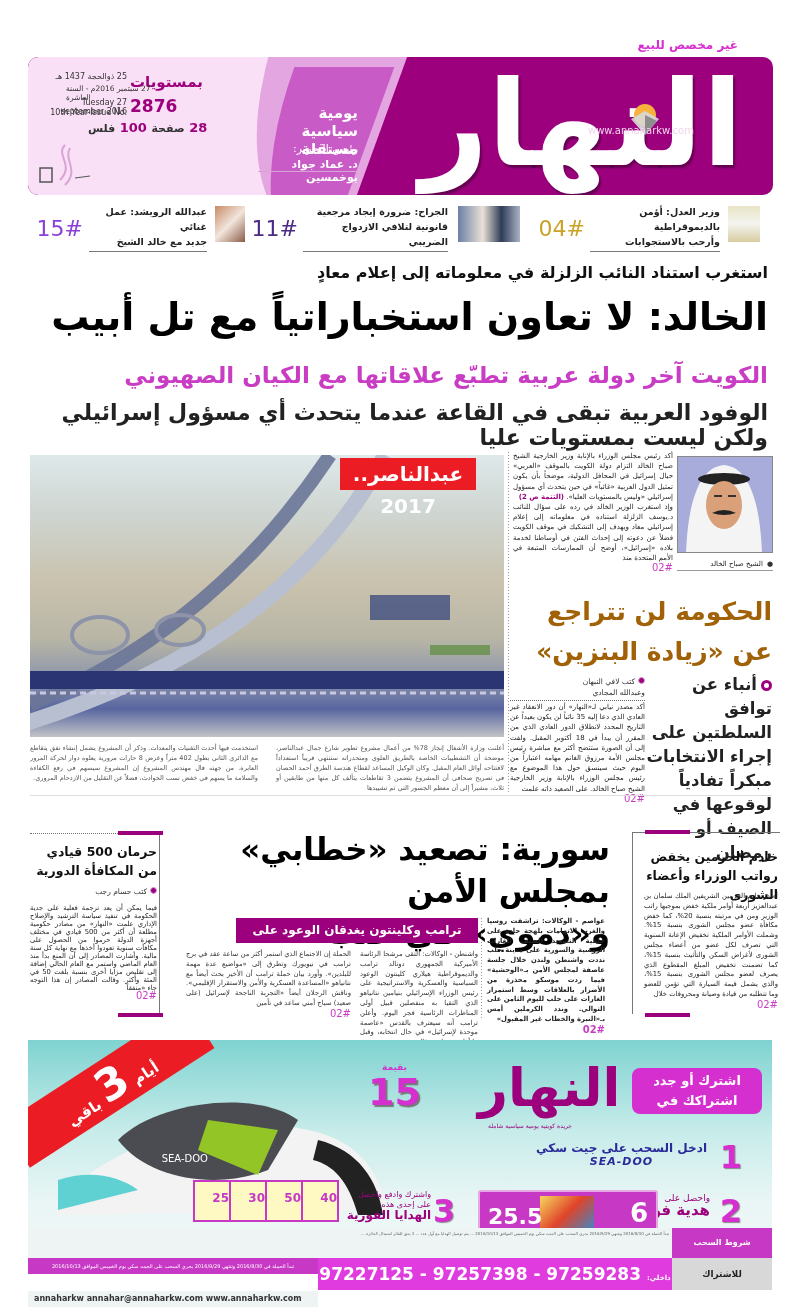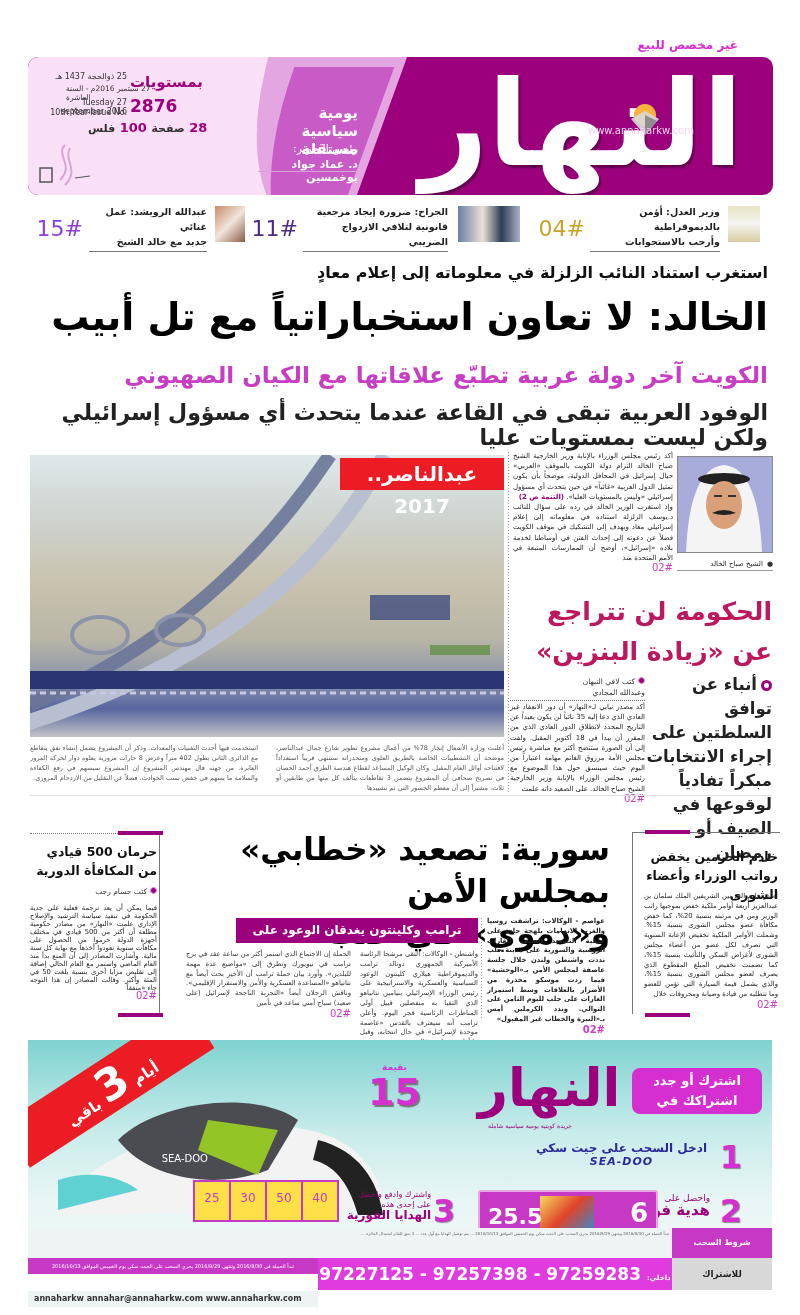--- a/index.html
+++ b/index.html
@@ -33,33 +33,33 @@
   .teaser .text { position: absolute; top: 0; font-size: 9.5px; font-weight: bold; color: #222; text-align: right; line-height: 15px; border-bottom: 1px solid #777; padding-bottom: 2px; }
   .teaser .num { position: absolute; top: 12px; font-size: 22px; direction: ltr; font-family: "DejaVu Sans", sans-serif; }
   
   .kicker { top: 263px; right: 32px; font-size: 16px; font-weight: bold; color: #111; }
   .main-head { top: 295px; right: 32px; font-size: 38px; font-weight: bold; color: #000; letter-spacing: -1px; }
   .sub-head-pink { top: 362px; right: 32px; font-size: 23px; font-weight: bold; color: #c93cc4; }
   .sub-head-dark { top: 400px; right: 32px; font-size: 22px; font-weight: bold; color: #222; }
   
   .photo { top: 455px; left: 30px; width: 474px; height: 282px; background: linear-gradient(180deg, #dfe8ea 0%, #cfd6d2 20%, #c9c2ae 45%, #b9b6a6 65%, #8a94ab 80%, #5865a0 90%, #c2c4c6 100%); overflow: hidden; }
   .photo svg { position: absolute; left: 0; top: 0; }
-  .photo-label { top: 458px; left: 340px; width: 164px; height: 32px; background: #ec1c24; color: #fff; font-size: 20px; font-weight: bold; text-align: center; line-height: 32px; }
+  .photo-label { top: 458px; left: 340px; width: 136px; height: 32px; background: #ec1c24; color: #fff; font-size: 20px; font-weight: bold; text-align: center; line-height: 32px; }
   .photo-caption-cols { top: 743px; left: 30px; width: 474px; height: 45px; }
   .caption-col { position: absolute; top: 0; font-size: 6.5px; line-height: 10px; color: #555; text-align: justify; }
   .vline { background-image: linear-gradient(#999 50%, transparent 50%); background-size: 1px 3px; width: 1px; }
   
   .lead-text { top: 451px; left: 513px; width: 160px; font-size: 7px; line-height: 10.2px; color: #222; text-align: justify; }
   .lead-text .ref { color: #9c007d; font-weight: bold; }
   .hashref { font-size: 10px; color: #c93cc4; direction: ltr; font-family: "DejaVu Sans", sans-serif; }
   .portrait { top: 456px; left: 677px; width: 96px; height: 97px; background: #a8acda; border: 1px solid #888; overflow: hidden; }
   .portrait-caption { top: 560px; left: 677px; width: 96px; font-size: 7px; color: #222; border-bottom: 1px solid #999; padding-bottom: 2px; text-align: right; }
   .portrait-caption::before { content: "●"; color: #333; margin-left: 4px; font-size: 7px; }
   
-  .petrol-head { top: 592px; right: 28px; width: 250px; text-align: right; font-size: 25px; font-weight: bold; color: #be185d; line-height: 40px; }
+  .petrol-head { top: 592px; right: 28px; width: 250px; text-align: right; font-size: 25px; font-weight: bold; color: #a16207; line-height: 40px; }
   .petrol-sub { top: 673px; right: 28px; width: 130px; text-align: right; font-size: 16.5px; font-weight: bold; color: #222; line-height: 24px; }
   .bullet-dot { display: inline-block; width: 11px; height: 11px; border-radius: 50%; border: 3px solid #9c007d; background: #fff; margin-left: 4px; vertical-align: middle; }
   .byline { font-size: 7.5px; color: #333; text-align: right; line-height: 11px; }
   .byline-dot { display: inline-block; width: 7px; height: 7px; border-radius: 50%; background: #9c007d; border: 1px solid #d9a3d4; margin-left: 3px; }
   .petrol-byline { top: 676px; left: 510px; width: 135px; border-bottom: 1px dotted #666; padding-bottom: 2px; }
   .petrol-text { top: 702px; left: 510px; width: 135px; font-size: 7px; line-height: 10.2px; color: #222; text-align: justify; }
   
   .salary-box { top: 832px; left: 632px; width: 148px; height: 182px; border-left: 1px solid #777; border-top: 1px solid #777; }
   .pink-bar { position: absolute; height: 4px; background: #9c007d; width: 45px; }
   .salary-head { top: 847px; right: 22px; width: 140px; font-size: 12.5px; font-weight: bold; color: #111; text-align: right; line-height: 19px; }
@@ -94,21 +94,21 @@
   .ad-step2-text { position: absolute; right: 62px; top: 152px; font-size: 9px; color: #9c007d; text-align: right; line-height: 12px; }
   .ad-step2-text b { font-size: 15px; }
   .ad-gift-box { position: absolute; left: 450px; top: 150px; width: 180px; height: 44px; background: #c738c4; border: 2px solid #e6a8e3; border-radius: 3px; color: #fff; }
   .ad-gift-box .v1 { position: absolute; right: 8px; top: 6px; font-size: 26px; font-weight: bold; }
   .ad-gift-box .v2 { position: absolute; left: 8px; top: 12px; font-size: 22px; font-weight: bold; }
   .ad-gift-box .mid { position: absolute; left: 60px; top: 4px; width: 54px; height: 34px; background: linear-gradient(135deg,#f6d85c,#e0442a,#3d86c6); }
   .ad-step3 { left: 405px; top: 152px; }
   .ad-step3-text { position: absolute; left: 315px; top: 150px; font-size: 8px; color: #9c007d; text-align: right; width: 88px; line-height: 10px; }
   .ad-step3-text b { font-size: 12px; display: block; }
   .ad-gifts { position: absolute; left: 165px; top: 140px; width: 146px; height: 42px; background: #c738c4; display: flex; gap: 2px; padding: 2px; }
-  .ad-gifts .g { flex: 1; background: #fde047; color: #c738c4; font-weight: normal; font-size: 12px; text-align: center; line-height: 32px; }
+  .ad-gifts .g { flex: 1; background: #fef9c3; color: #c738c4; font-weight: bold; font-size: 12px; text-align: right; line-height: 32px; }
   .ad-bottom-strip { top: 1258px; left: 28px; width: 744px; height: 32px; }
   .strip-contacts { position: absolute; left: 0; top: 16px; width: 290px; height: 16px; background: #eef3f3; color: #333; font-size: 8px; font-weight: bold; direction: ltr; line-height: 16px; padding-left: 6px; margin-top: 17px; }
   .strip-dates { position: absolute; left: 0; top: 0; width: 290px; height: 16px; background: #c738c4; color: #fff; font-size: 5px; line-height: 16px; text-align: center; }
   .strip-phones { position: absolute; left: 290px; top: 0; width: 354px; height: 32px; background: #e03bde; color: #fff; font-size: 17px; font-weight: bold; direction: ltr; line-height: 32px; text-align: center; letter-spacing: 1px; }
   .strip-sub { position: absolute; right: 0; top: 0; width: 100px; height: 32px; background: #d8d8d8; color: #222; font-size: 9px; font-weight: bold; text-align: center; line-height: 32px; }
   .strip-cond { position: absolute; right: 0; top: -30px; width: 100px; height: 30px; background: #c738c4; color: #fff; font-size: 8px; font-weight: bold; text-align: center; line-height: 30px; }
   .strip-terms { position: absolute; left: 0; top: -30px; width: 644px; height: 30px; background: #eef3f3; font-size: 4px; color: #666; padding: 3px; line-height: 6px; overflow: hidden; }
 </style>
 </head>
 <body>

